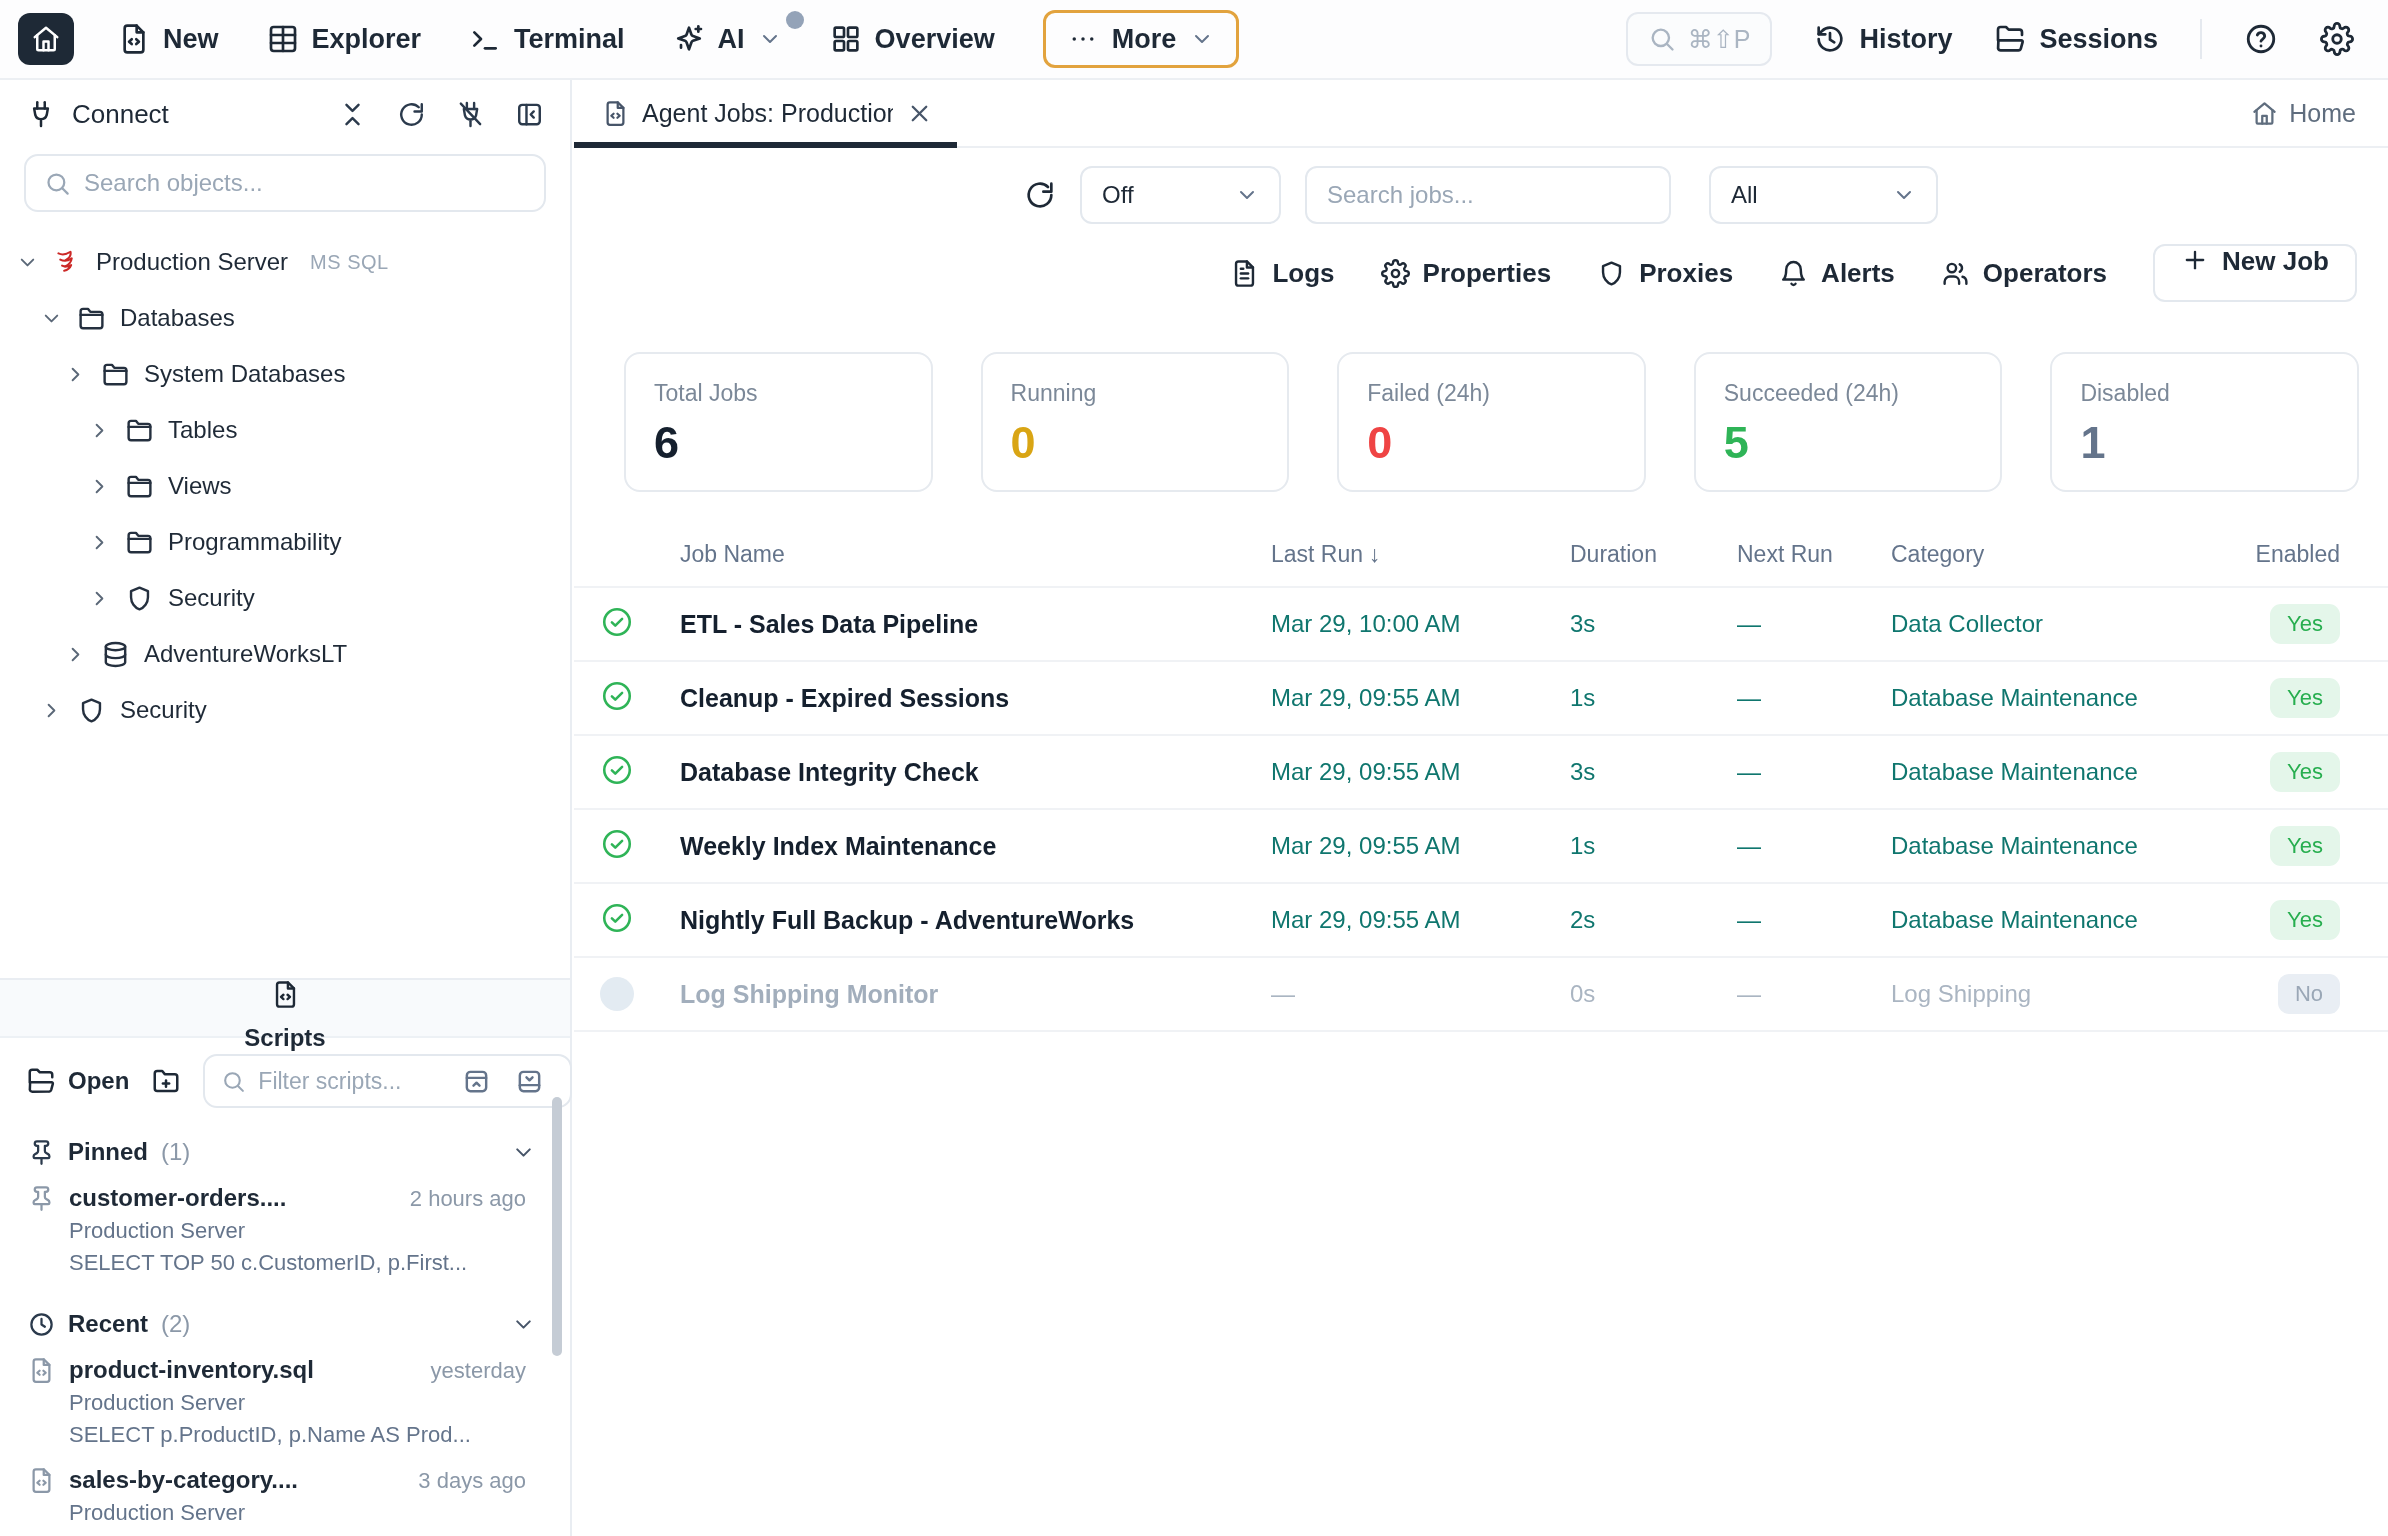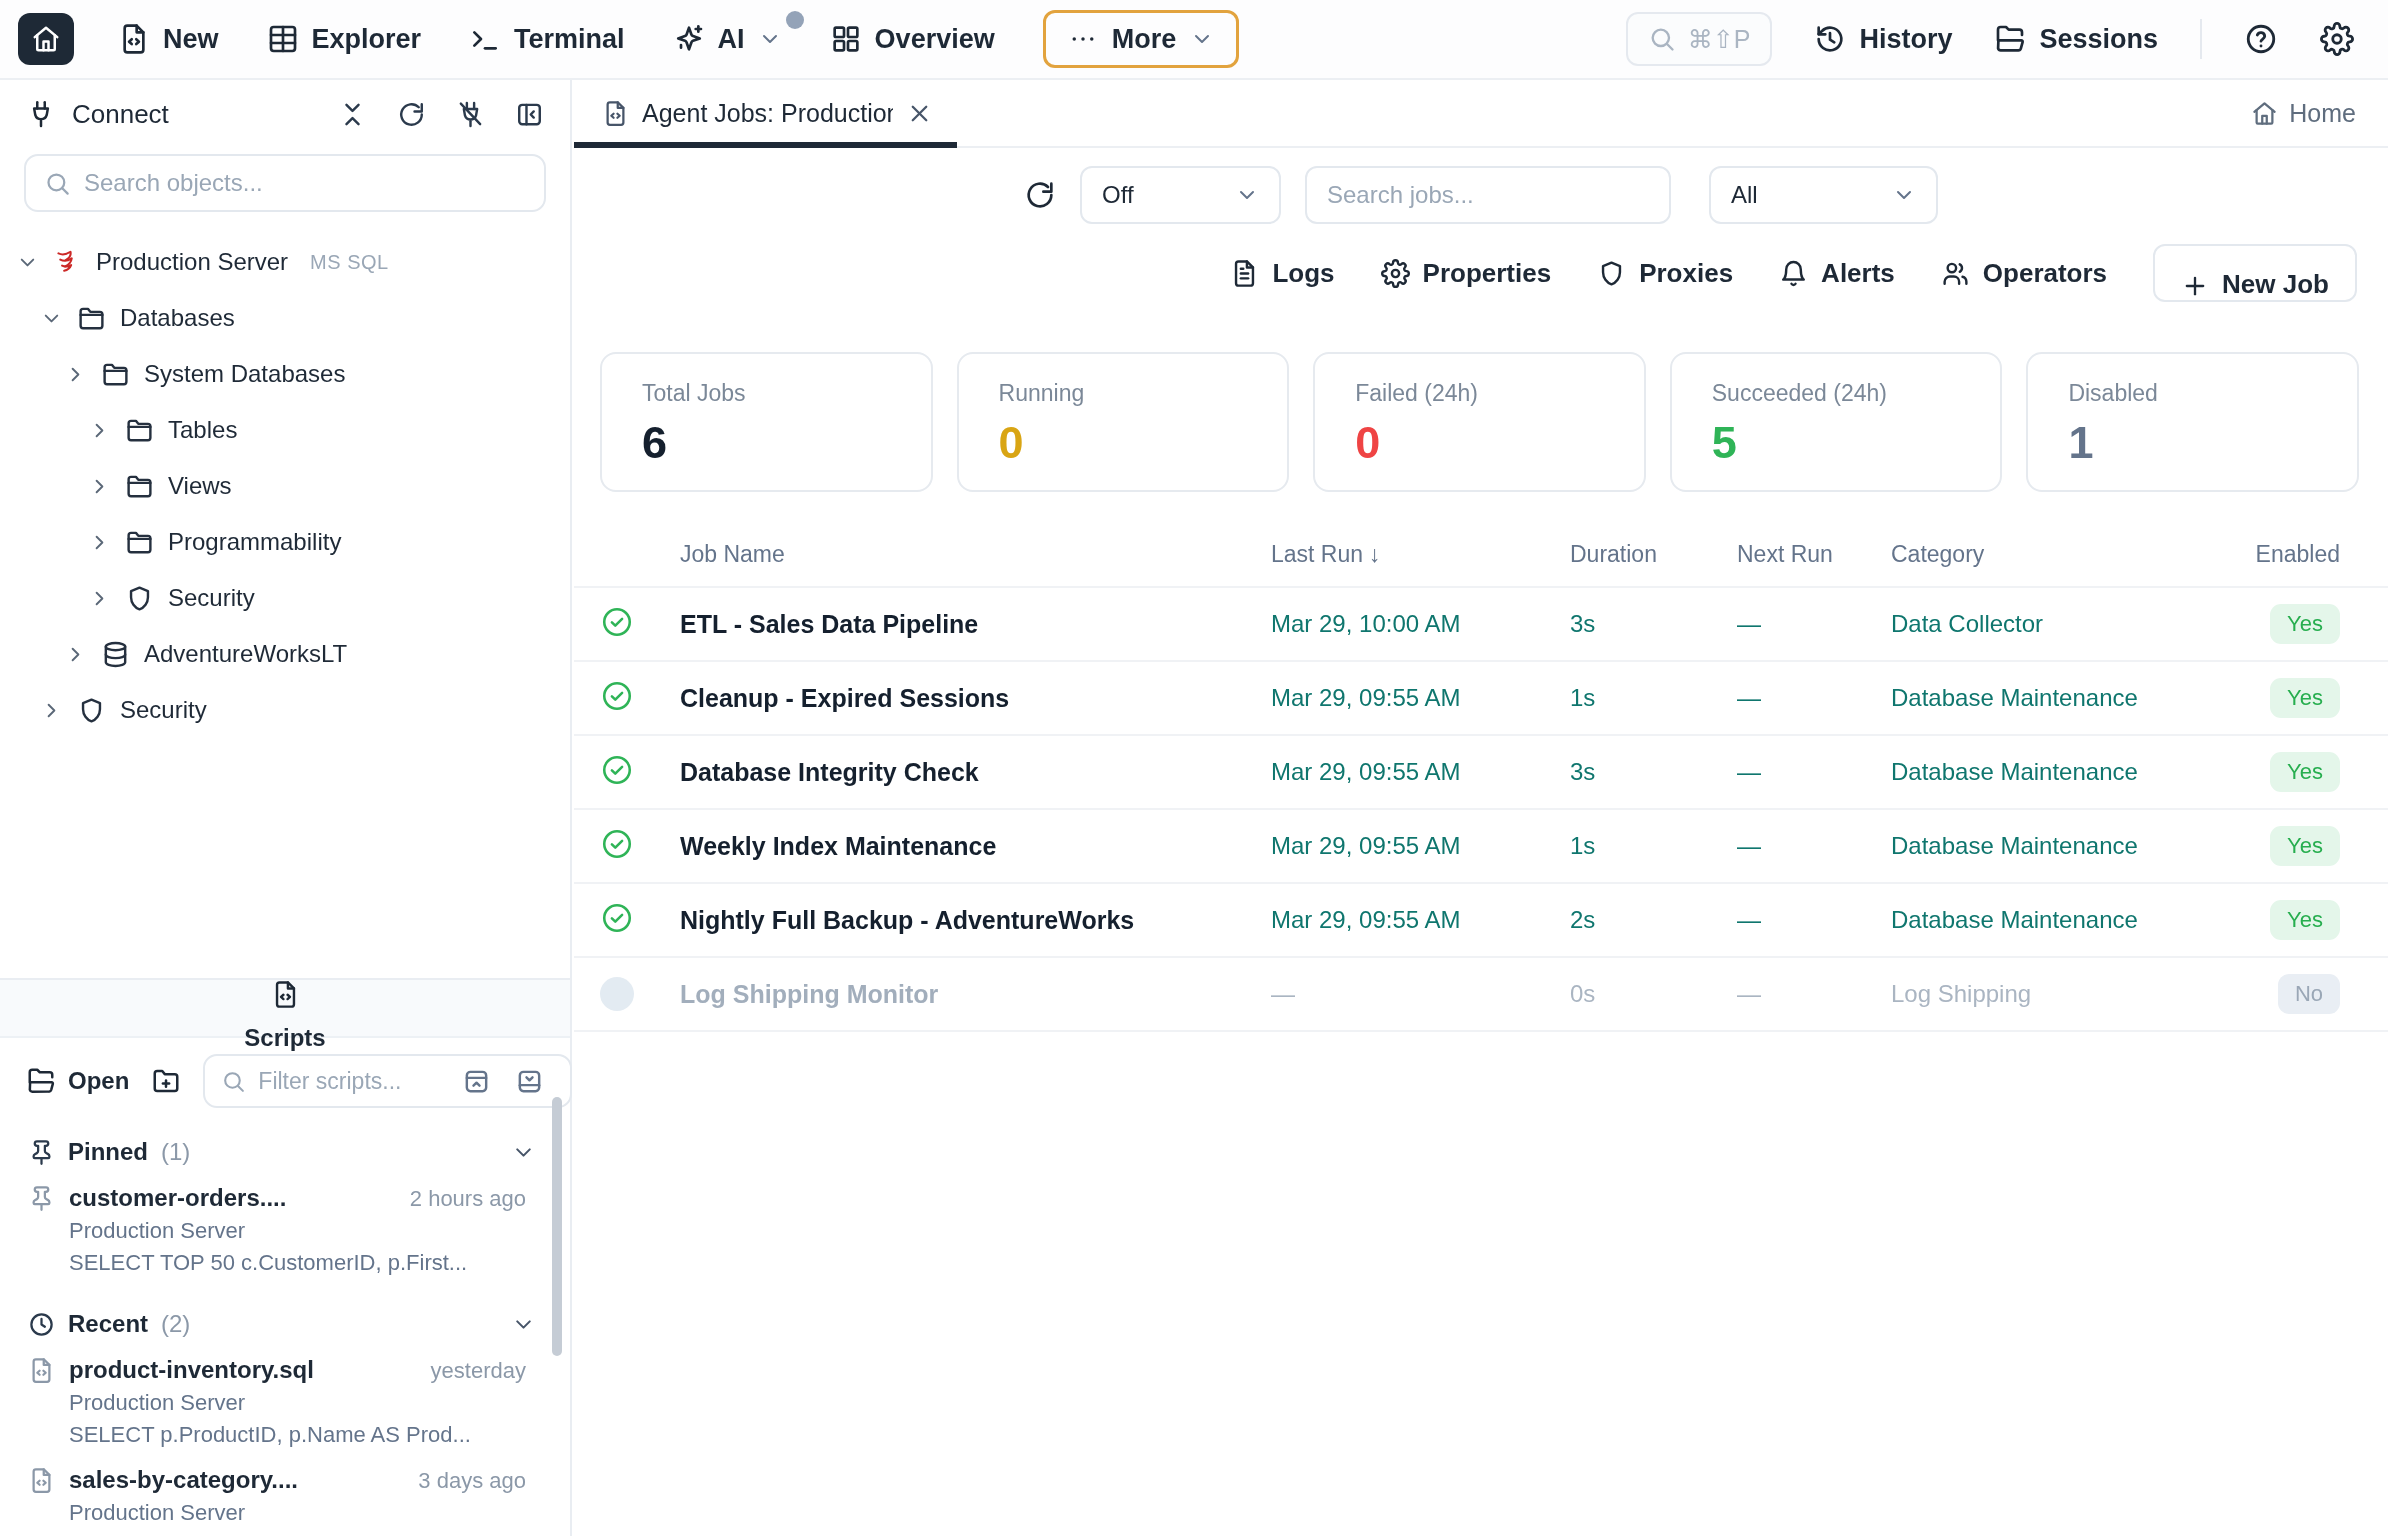--- a/index.html
+++ b/index.html
@@ -98,26 +98,26 @@
     justify-content:space-between;padding:0 20px;font-size:24px;font-weight:500;color:#1e2936;}
   .select .ic{width:24px;height:24px;color:#64748b;}
   .sel-off{width:201px;}
   .sel-all{width:229px;margin-left:14px;}
   .jobs-search{width:366px;height:58px;border:2px solid #e3e8ee;border-radius:12px;display:flex;align-items:center;padding:0 20px;}
   .jobs-search input{border:none;outline:none;width:100%;font-size:24px;font-family:inherit;background:transparent;color:#1e2936;}
   .jobs-search input::placeholder{color:#9aa7b6;}
   .toolbar2{display:flex;align-items:center;justify-content:flex-end;gap:46px;padding:20px 31px 0;}
   .t2-btn{display:flex;align-items:center;gap:13px;font-size:26px;font-weight:600;color:#1e2936;}
   .t2-btn .ic{width:29px;height:29px;}
-  .newjob-btn{display:flex;align-items:flex-end;gap:13px;font-size:26px;font-weight:600;
+  .newjob-btn{display:flex;align-items:flex-start;gap:13px;font-size:26px;font-weight:600;
     border:2px solid #e3e8ee;border-radius:12px;height:58px;padding:0 26px;}
   .newjob-btn .ic{width:28px;height:28px;}
 
   .stats{display:flex;gap:24px;margin:50px 29px 0 26px;}
-  .card{flex:1;border:2px solid #e6eaef;border-radius:16px;height:140px;padding:26px 40px;}
+  .card{flex:1;border:2px solid #e6eaef;border-radius:16px;height:140px;padding:26px 28px;margin-left:24px;}
   .card .lbl{font-size:23px;color:#7b8898;font-weight:500;}
   .card .val{font-size:45px;font-weight:600;margin-top:10px;}
 
   .tbl{margin-top:30px;}
   .tr{display:grid;grid-template-columns:80px 591px 299px 167px 154px 381px minmax(0,1fr);
     align-items:center;padding:0 48px 0 26px;}
   .tr.head{height:64px;font-size:23px;color:#64748b;}
   .tr.row{height:74px;border-top:2px solid #f0f2f5;}
   .c-name{font-size:25px;font-weight:600;color:#15202e;white-space:nowrap;overflow:hidden;}
   .c-grey{font-size:24px;color:#0f766e;}

